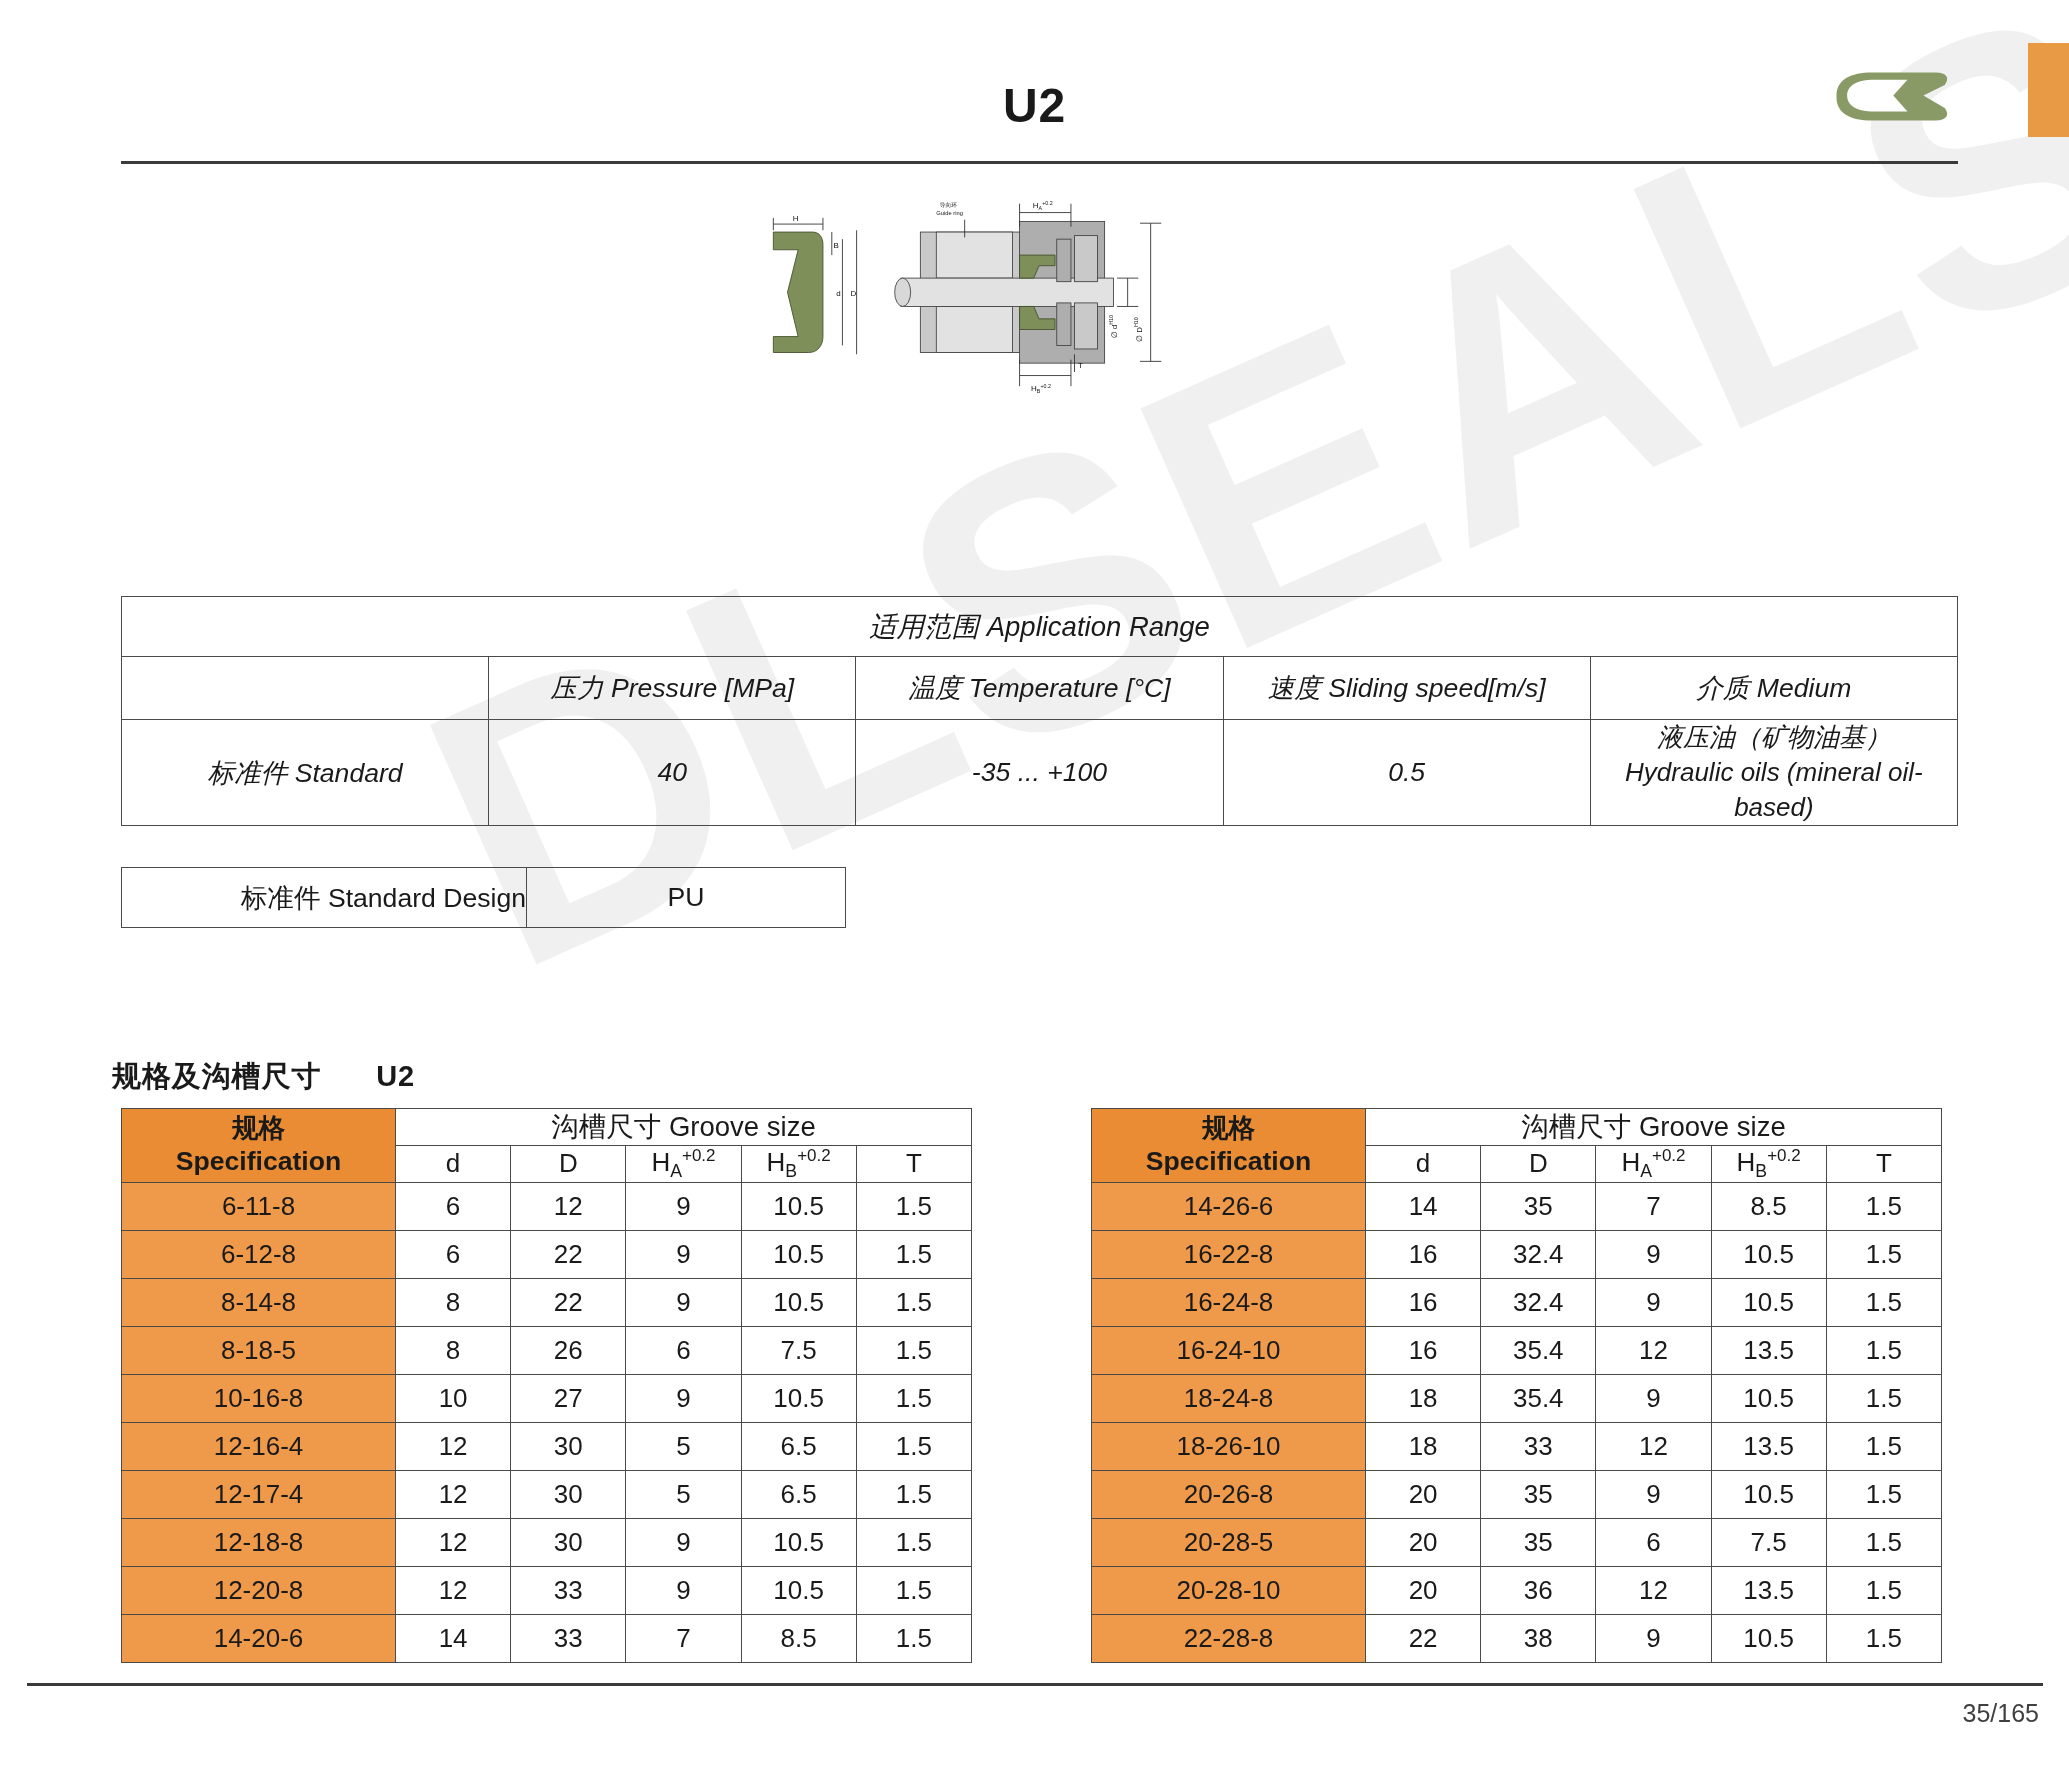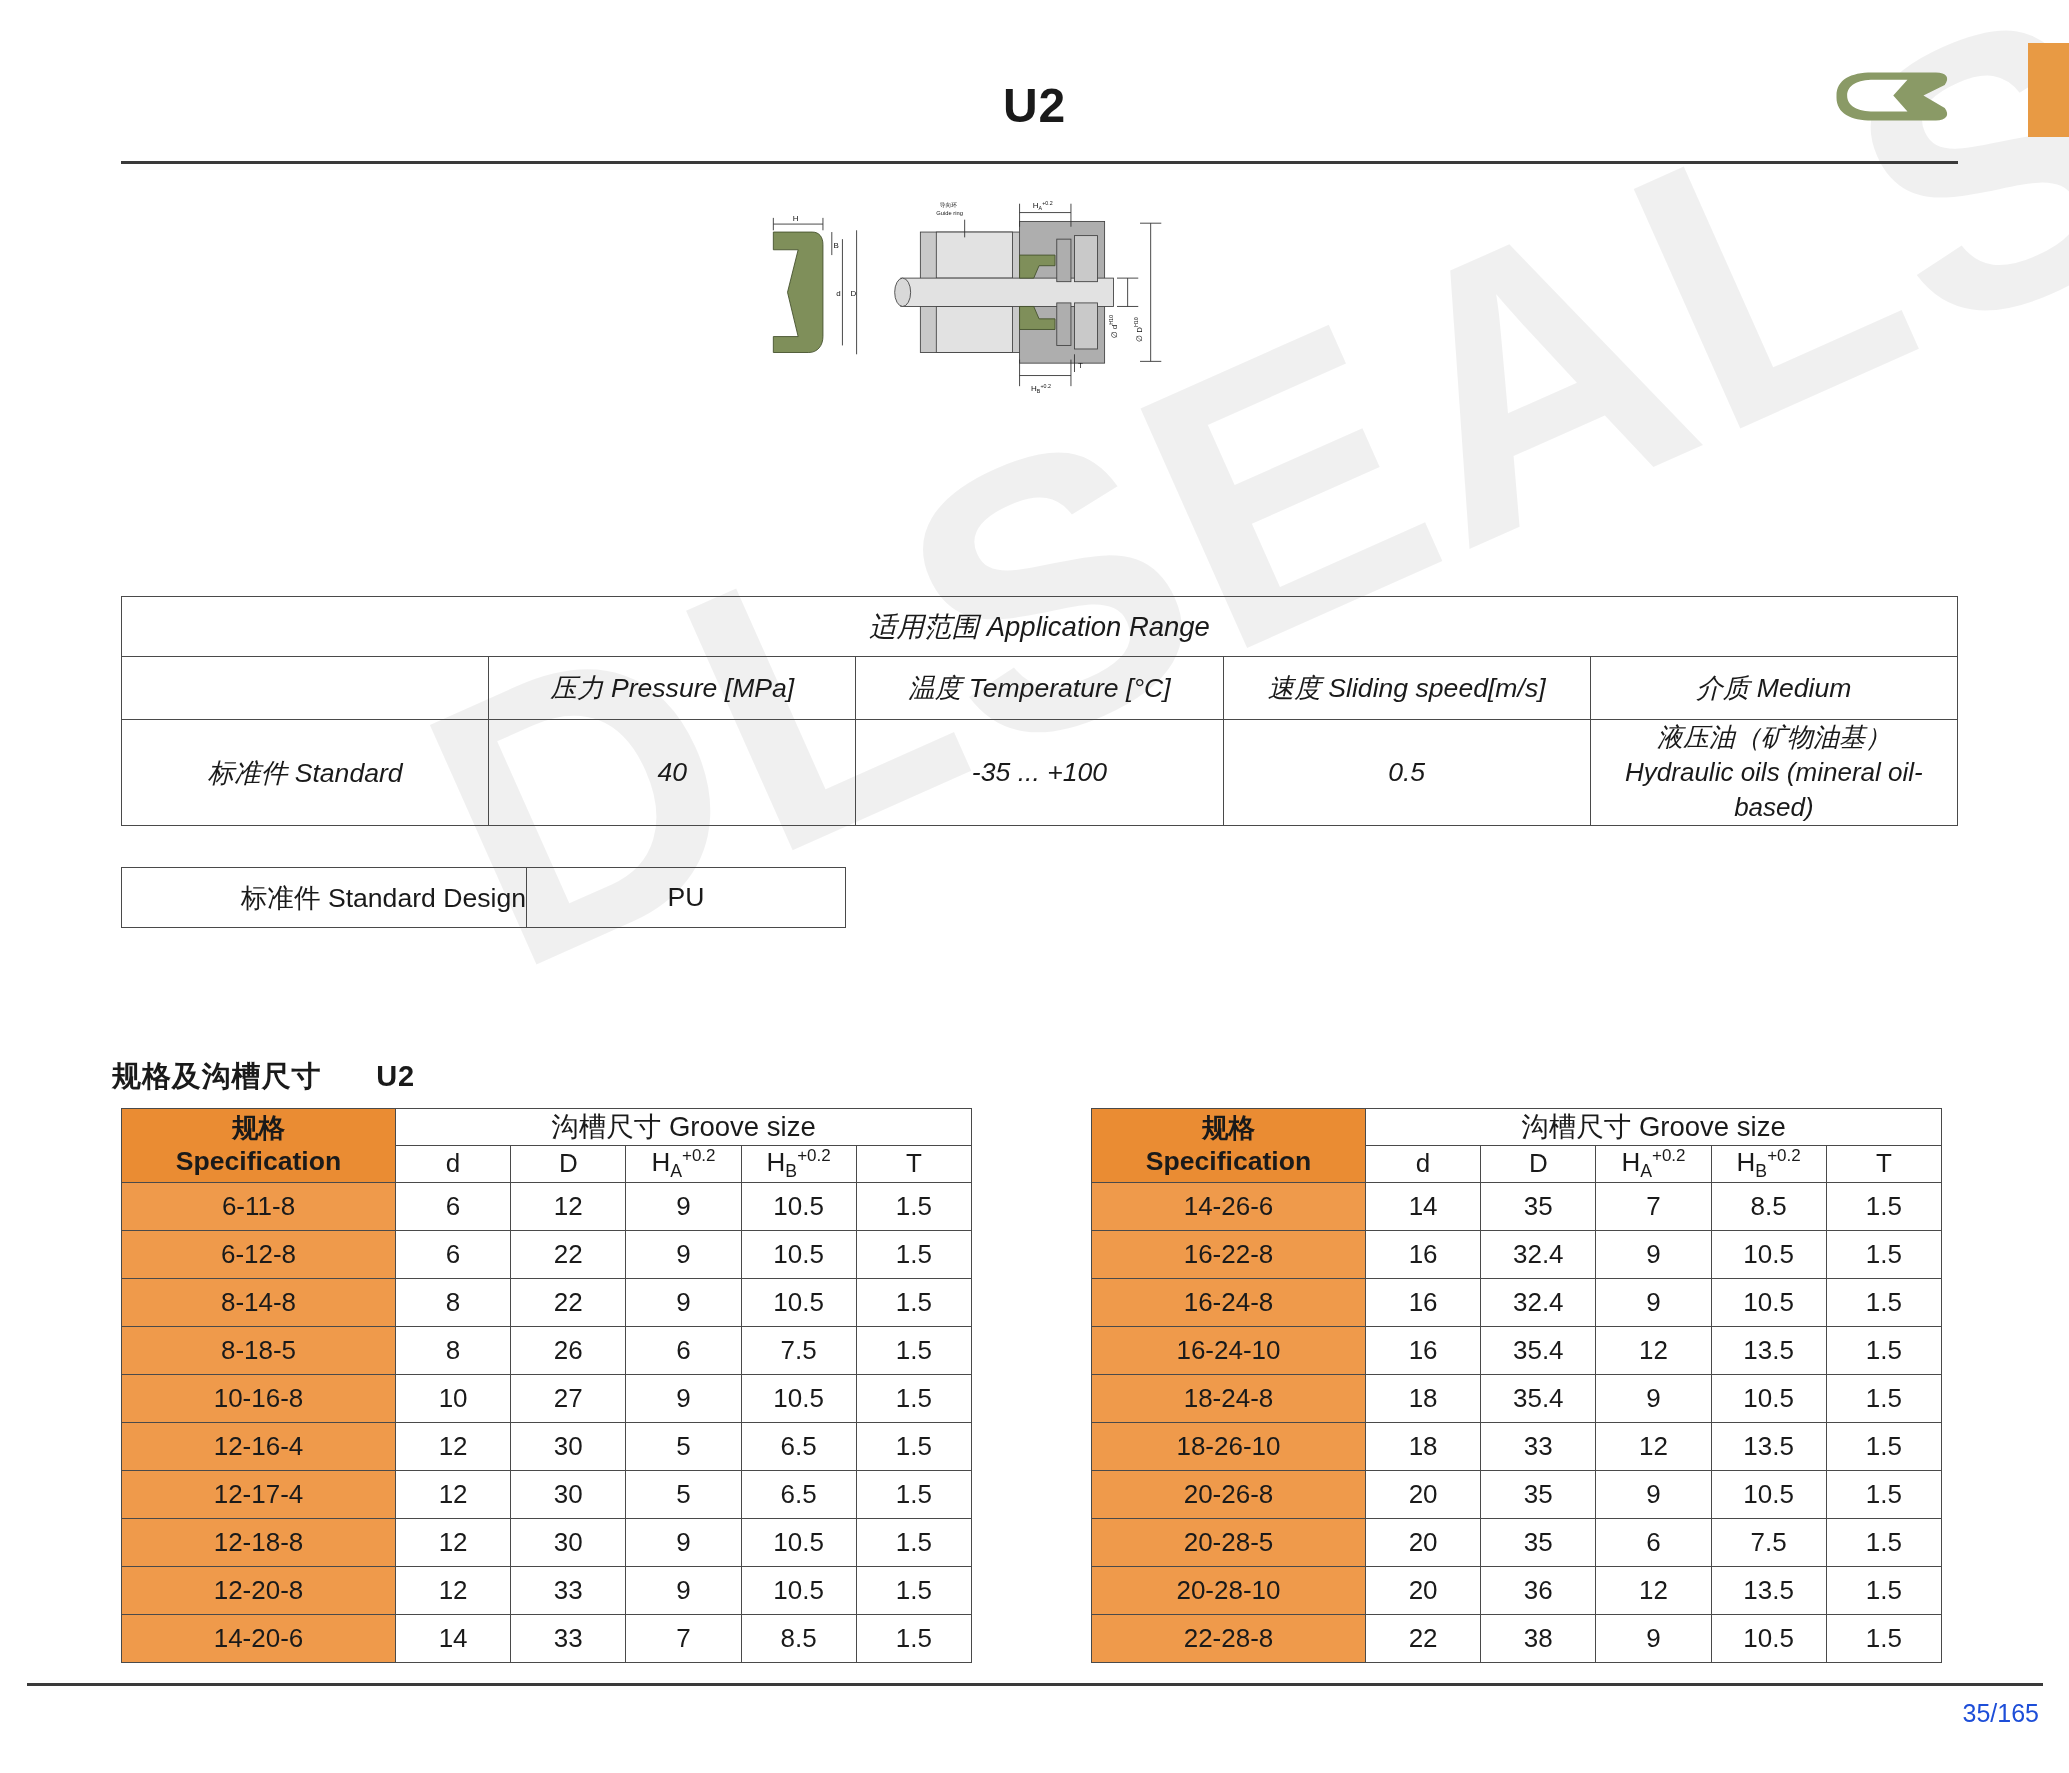--- a/index.html
+++ b/index.html
@@ -171,21 +171,21 @@
     left: 26.6px;
     width: 2016px;
     height: 2.7px;
     background: #3a3a3a;
   }
   .page-num {
     position: absolute;
     top: 1699px;
     right: 30px;
     font-size: 25px;
-    color: #1d4ed8;
+    color: #404040;
   }
 </style>
 </head>
 <body>
 
 <div class="watermark">DLSEALS</div>
 
 <div class="page">
 
   <div class="title">U2</div>

